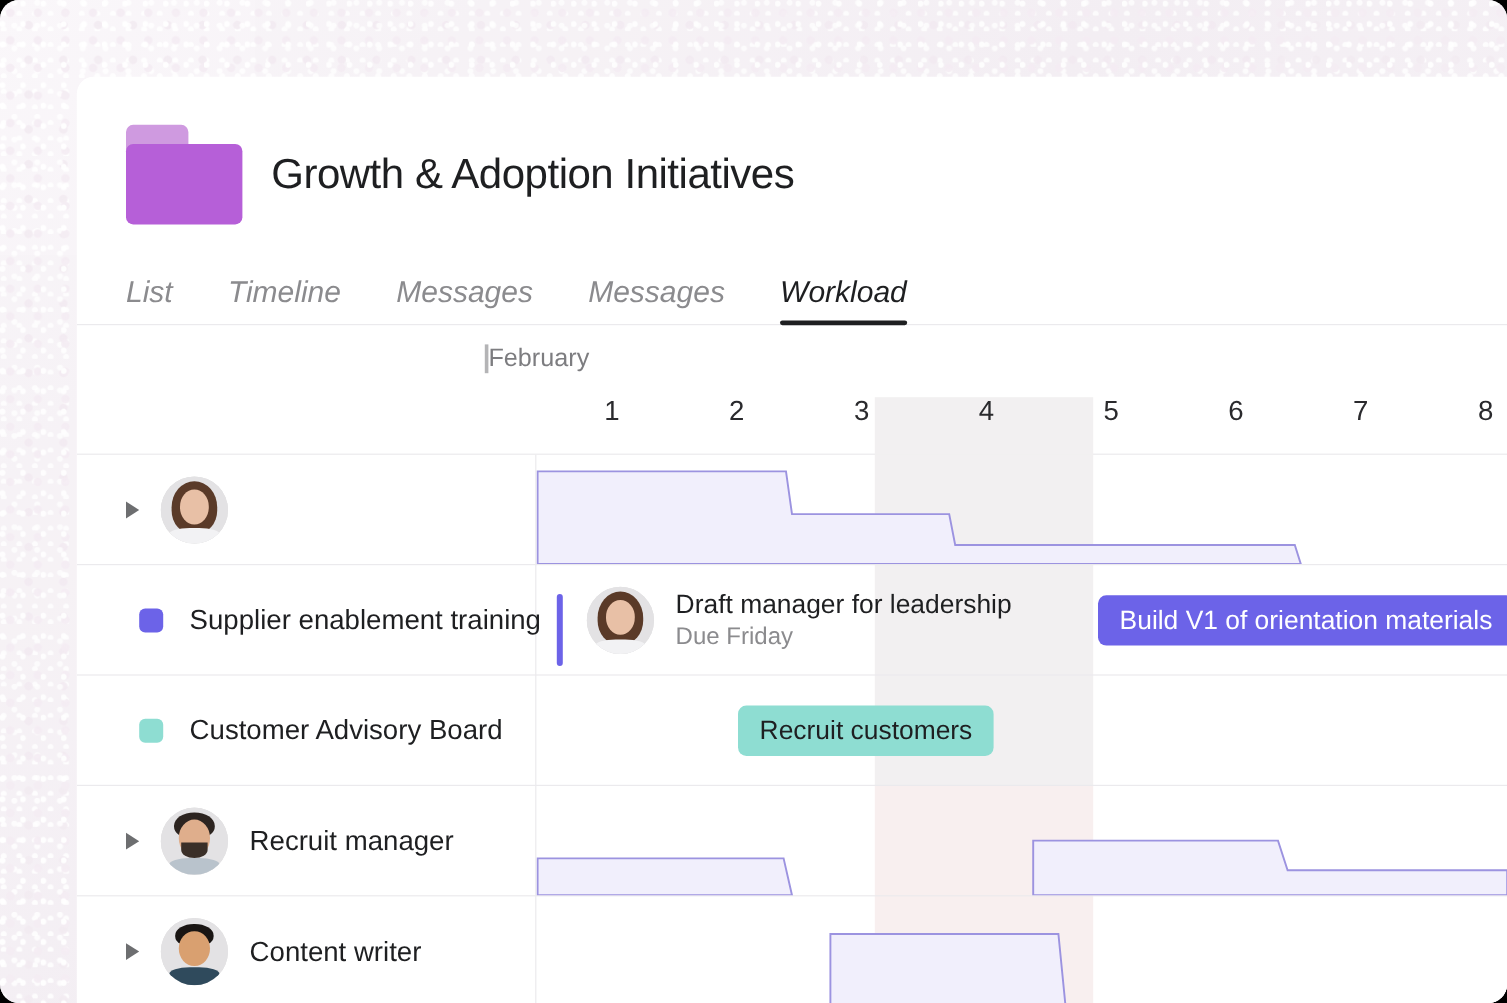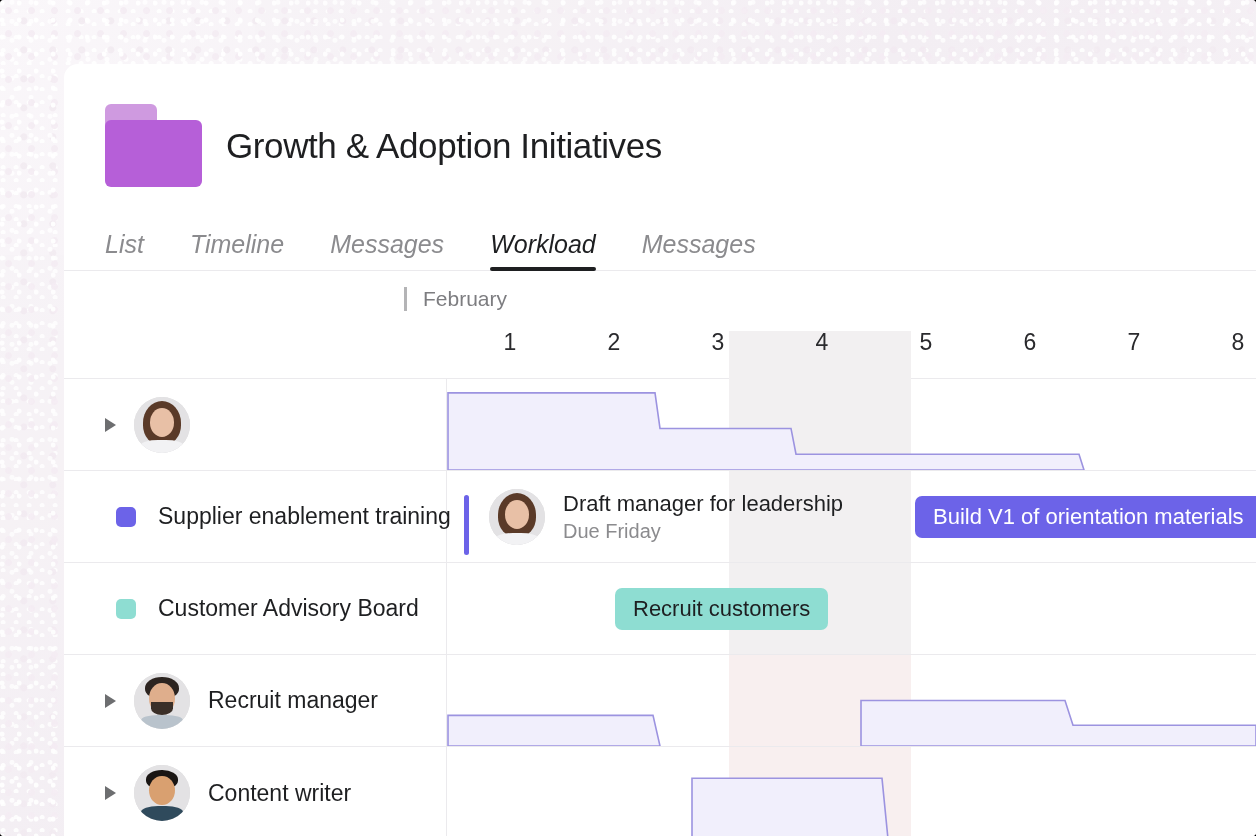--- a/index.html
+++ b/index.html
@@ -9,21 +9,21 @@
     background:#000;
     font-family:"Liberation Sans", sans-serif;
     overflow:hidden;
   }
 
   
   #page {
     position:relative;
     width:1256px; height:836px;
     background:#f6f2f5;
-    border-radius:4px;
+    border-radius:16px;
     overflow:hidden;
   }
   #page::before {
     content:"";
     position:absolute; inset:0;
     background-image:
       radial-gradient(circle at 12% 18%, rgba(255,255,255,.95) 0 2px, transparent 3px),
       radial-gradient(circle at 37% 46%, rgba(244,236,243,.9) 0 3px, transparent 4px),
       radial-gradient(circle at 63% 12%, rgba(255,255,255,.8) 0 2px, transparent 3px),
       radial-gradient(circle at 82% 72%, rgba(242,234,241,.9) 0 3px, transparent 4px),
@@ -80,21 +80,21 @@
   .tab-item.active::after {
     content:""; position:absolute;
     left:23px; right:23px; bottom:-1px; height:4px;
     background:#1e1f21; border-radius:2px;
   }
 
   
   .tl-head { position:relative; height:108px; border-bottom:1px solid #ebeaed; }
   .month {
     position:absolute; left:340px; top:16px;
-    display:flex; align-items:flex-end; gap:16px;
+    display:flex; align-items:flex-end; 
   }
   .month .tick { width:3px; height:24px; background:#b4b4b6; }
   .month .lbl { font-size:21px; color:#7d7d80; }
   .days { position:absolute; left:382px; top:50px; width:810px; height:58px; }
   .day {
     position:absolute; top:0; width:104px;
     text-align:center; font-size:23px; color:#2a2a2d; padding-top:8px;
   }
 
   
@@ -177,22 +177,22 @@
         <div class="tab"></div>
           <div class="body"></div>
       </div>
       <div class="title">Growth &amp; Adoption Initiatives</div>
     </div>
 
     <div class="tabs">
       <div class="tab-item">List</div>
       <div class="tab-item">Timeline</div>
       <div class="tab-item">Messages</div>
+      <div class="tab-item">Messages</div>
       <div class="tab-item active">Workload</div>
-      <div class="tab-item">Messages</div>
     </div>
 
     <div class="tl-head">
       <div class="weekend" style="left:665px; top:60px; height:48px;"></div>
       <div class="month">
         <div class="tick"></div>
         <div class="lbl">February</div>
       </div>
       <div class="days">
         <div class="day" style="left:12px">1</div>

